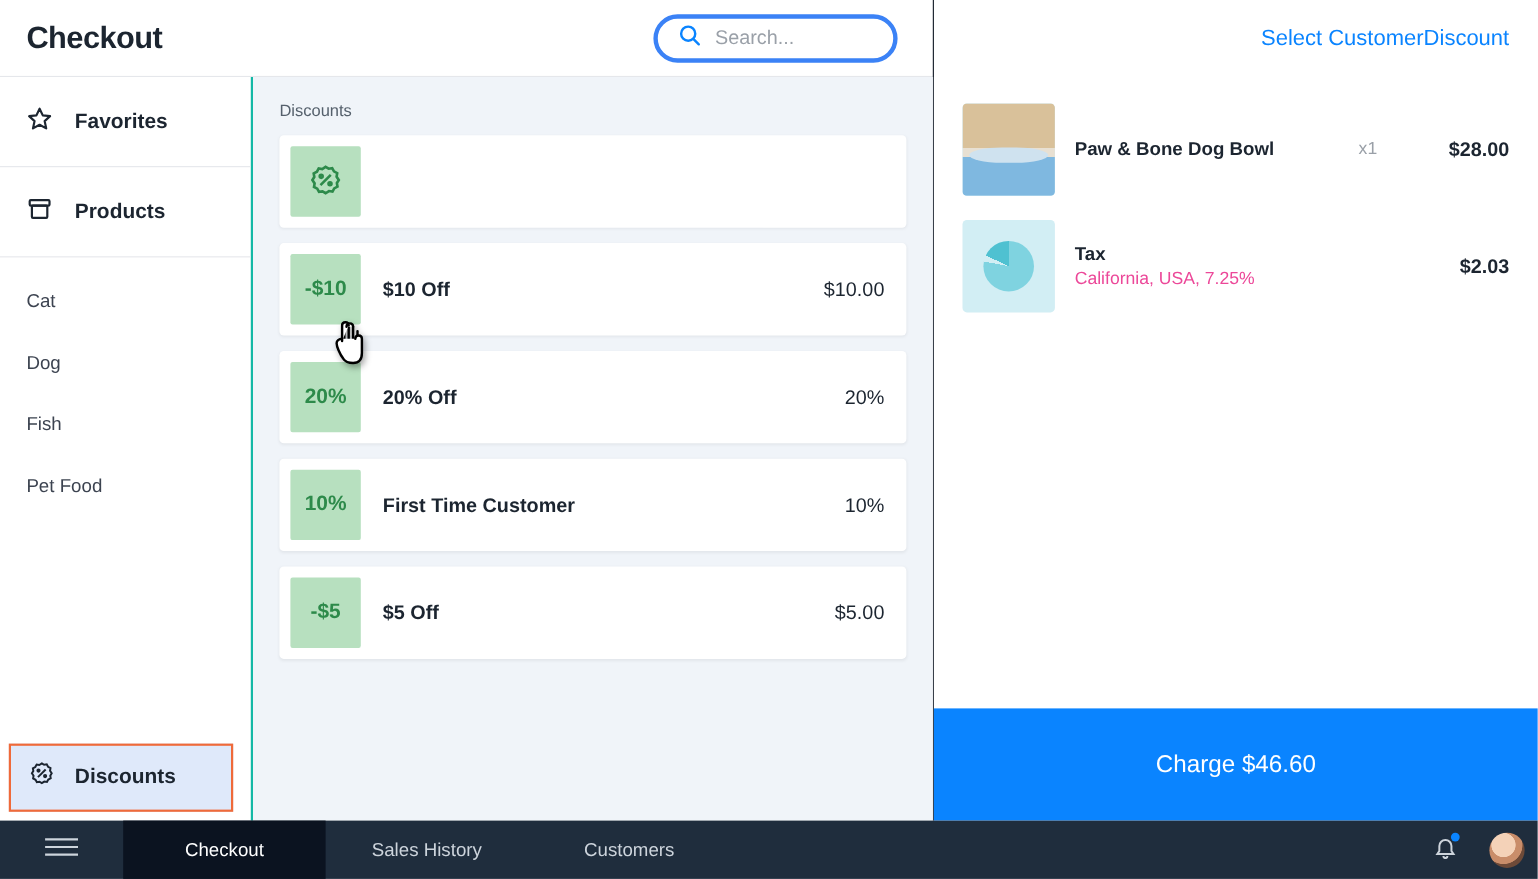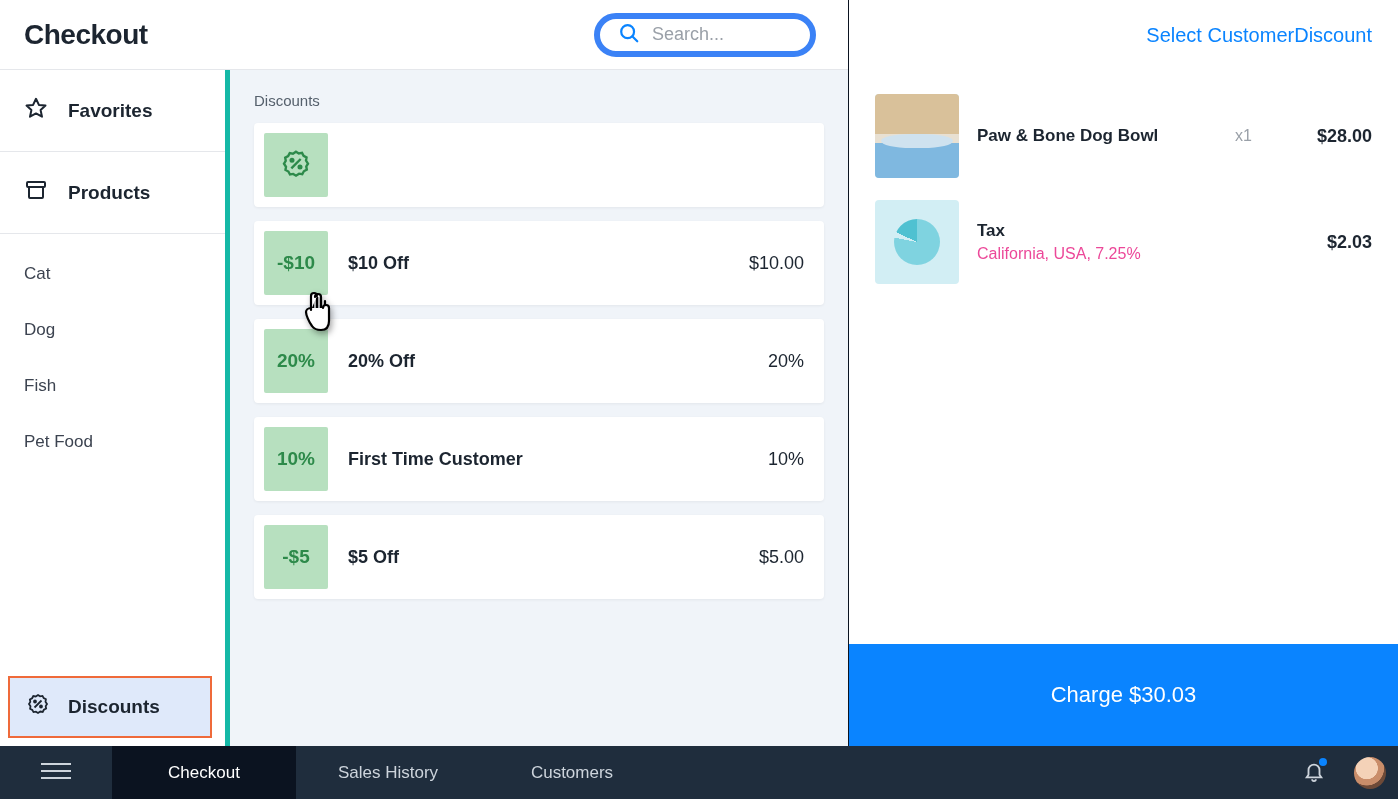--- a/index.html
+++ b/index.html
@@ -7,41 +7,41 @@
   body { width: 1398px; height: 799px; overflow: hidden; background: #fff; position: relative; }
 
   
   .header-left {
     position: absolute; top: 0; left: 0; width: 848px; height: 70px;
     border-bottom: 1px solid #e5e7eb; display: flex; align-items: center;
     justify-content: space-between; padding: 0 24px;
   }
   .header-title { font-size: 28px; font-weight: 800; color: #1c2530; letter-spacing: -0.5px; }
   .search-box {
-    width: 222px; height: 44px; border: 6px solid #3b82f6; border-radius: 999px;
+    width: 222px; height: 44px; border: 4px solid #3b82f6; border-radius: 999px;
     display: flex; align-items: center; padding: 0 18px; gap: 12px; margin-right: 8px;
   }
   .search-box input {
     border: none; outline: none; font-size: 18px; color: #333; width: 140px; background: transparent;
   }
   .search-box input::placeholder { color: #9aa0a8; }
 
   .header-right {
     position: absolute; top: 0; left: 880px; right: 0; height: 70px;
     display: flex; align-items: center; justify-content: flex-end; padding: 0 26px;
   }
   .link-blue { color: #0a84ff; font-size: 20px; font-weight: 500; cursor: pointer; }
 
   
   .vsplit { position: absolute; top: 0; bottom: 53px; left: 848px; width: 1px; background: #0b1320; }
 
   
   .sidebar {
     position: absolute; top: 70px; left: 0; width: 230px; bottom: 53px;
-    border-right: 5px solid #14b8a6; background: #fff;
+    border-right: 2px solid #14b8a6; background: #fff;
   }
   .side-major {
     height: 82px; display: flex; align-items: center; gap: 20px; padding: 0 24px;
     border-bottom: 1px solid #e5e7eb; font-size: 19px; font-weight: 700; color: #1c2530;
     cursor: pointer;
   }
   .side-sub {
     padding: 18px 24px; font-size: 17px; color: #3c4350; cursor: pointer;
   }
   .side-discounts {
@@ -245,21 +245,21 @@
       <div class="cart-thumb" style="background:#d2eef4;">
         <div class="pie"></div>
       </div>
       <div class="cart-info">
         <div class="cart-name">Tax</div>
         <div class="cart-sub">California, USA, 7.25%</div>
       </div>
       <div class="cart-price">$2.03</div>
     </div>
   </div>
-  <div class="charge-btn">Charge $30.03</div>
+  <div class="charge-btn">Charge $46.60</div>
 </div>
 
 <div class="bottombar">
   <div class="hamburger">
     <span>
       <svg width="30" height="18" viewBox="0 0 30 18" stroke="#cdd4dc" stroke-width="2">
         <line x1="0" y1="2" x2="30" y2="2"></line>
           <line x1="0" y1="9" x2="30" y2="9"></line>
           <line x1="0" y1="16" x2="30" y2="16"></line>
       </svg>

